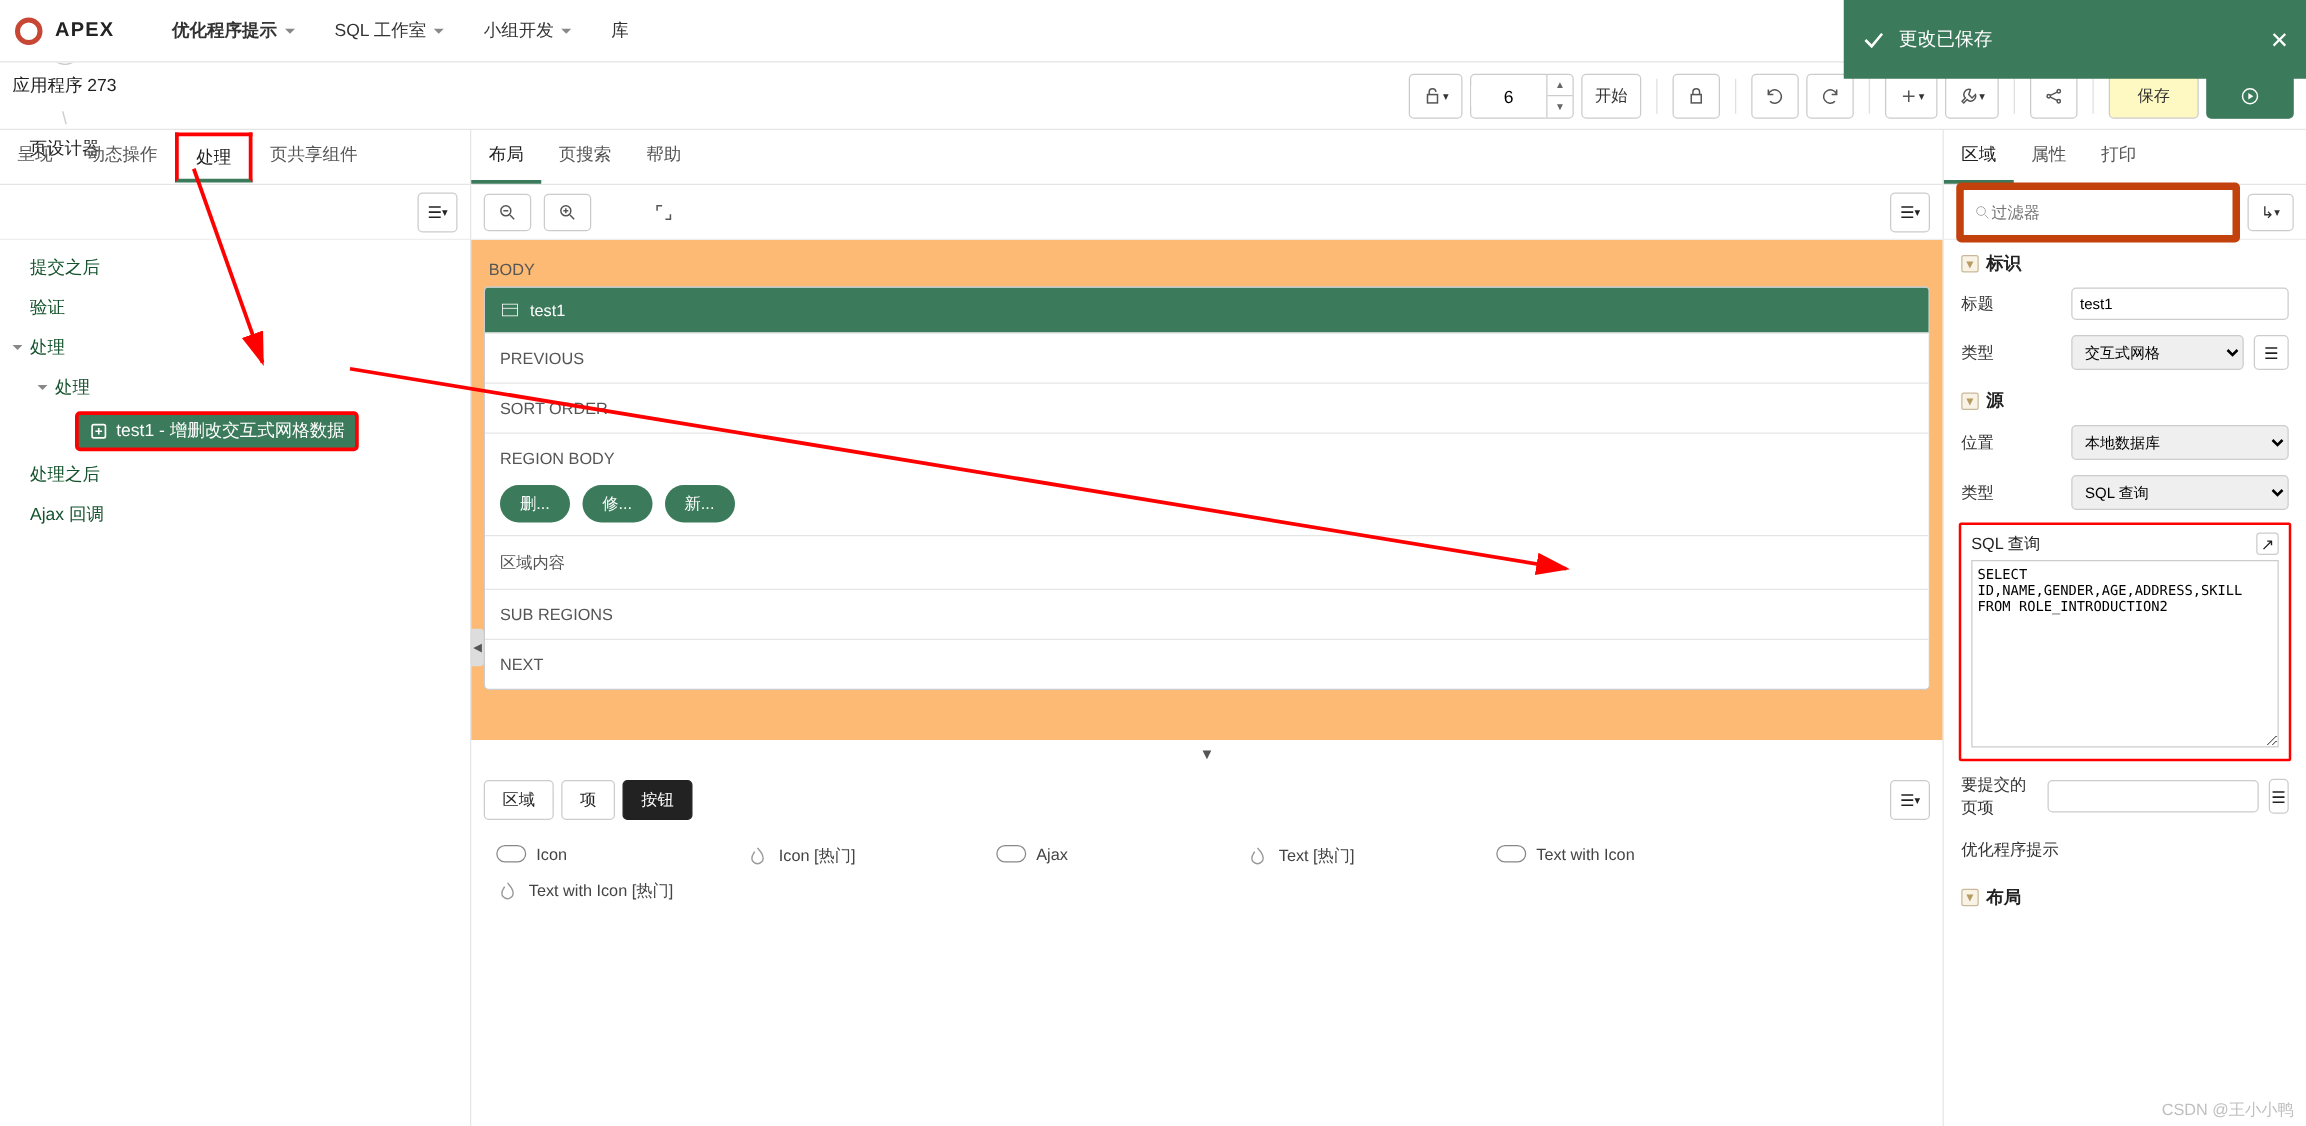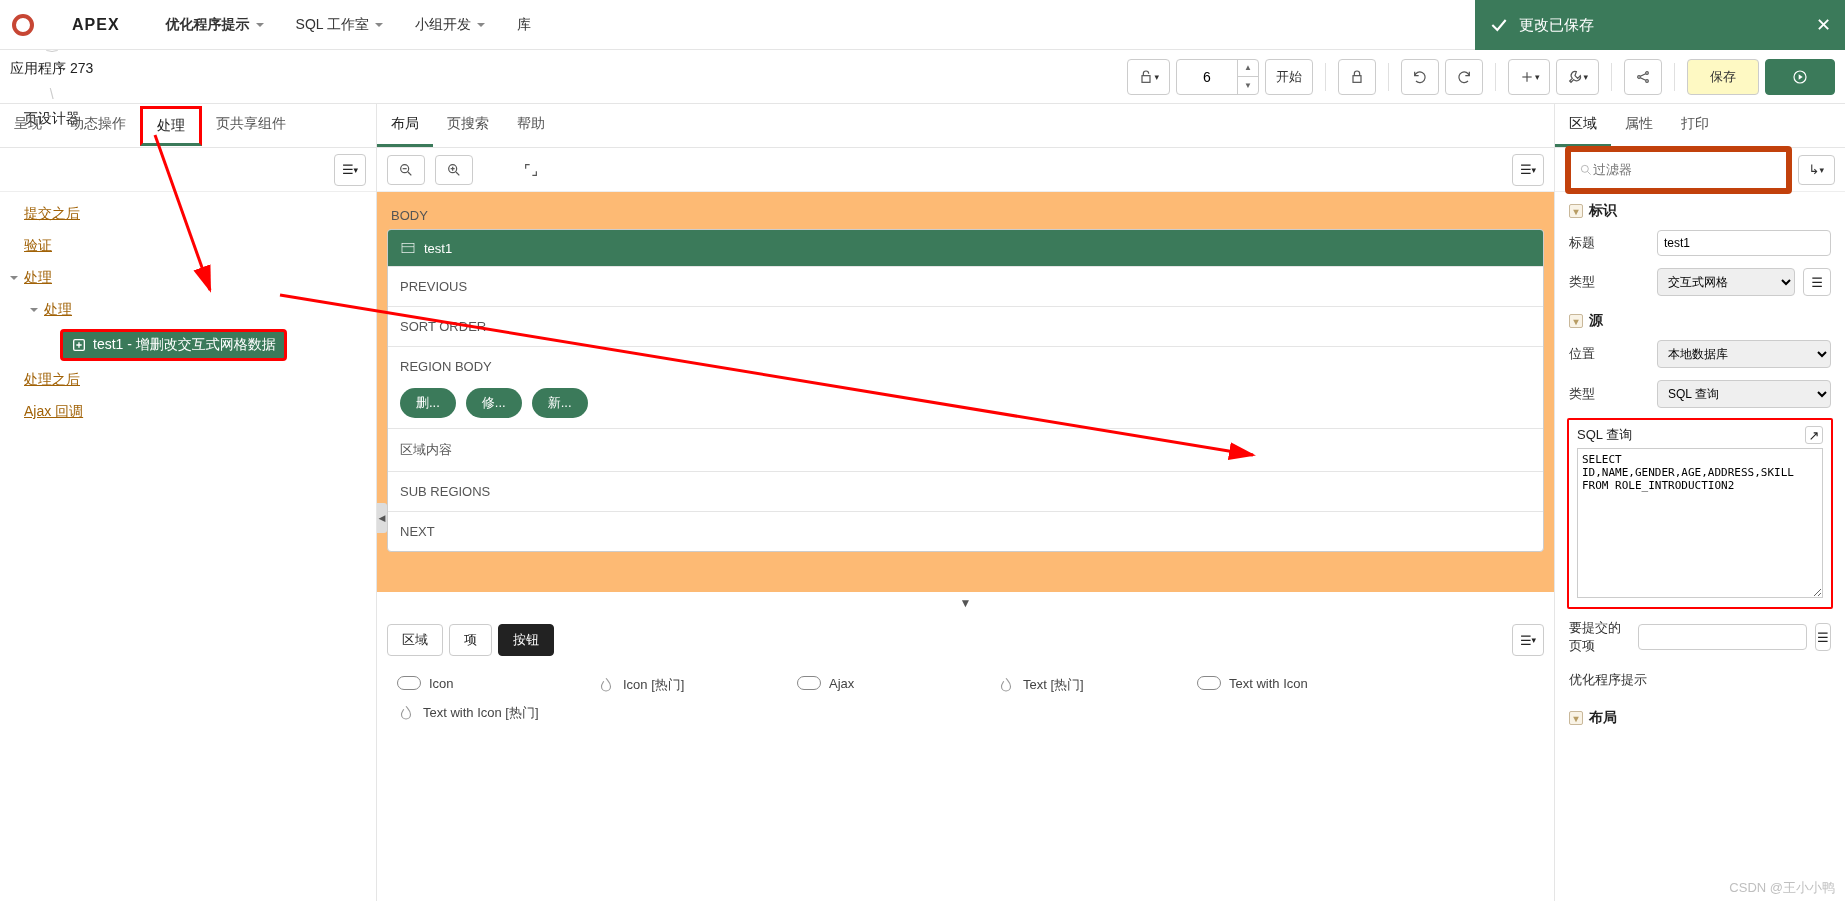--- a/index.html
+++ b/index.html
@@ -1,27 +1,27 @@
 <!DOCTYPE html>
 <html><head>
 <meta charset="utf-8">
 <style>
   * { box-sizing: border-box; margin: 0; padding: 0; }
   body { font-family: -apple-system, BlinkMacSystemFont, "Segoe UI", Arial, sans-serif; font-size: 13px; color: #222; background: #fff; overflow: hidden; }
   .top-header { height: 50px; background: #fff; border-bottom: 1px solid #e5e5e5; display: flex; align-items: center; padding: 0 12px; position: relative; }
   .logo-o { width: 22px; height: 22px; border: 4px solid #c74634; border-radius: 50%; margin-right: 10px; }
-  .logo-text { font-weight: 700; font-size: 16px; letter-spacing: 1px; margin-right: 30px; margin-left: 28px; }
+  .logo-text { font-weight: 700; font-size: 16px; letter-spacing: 1px; margin-right: 30px; }
   .top-nav-item { display: flex; align-items: center; height: 50px; padding: 0 16px; color: #333; cursor: pointer; font-size: 14px; }
   .top-nav-item.active { font-weight: 600; }
   .chev-down { border: 4px solid transparent; border-top-color: #888; margin-left: 6px; transform: translateY(2px); }
   .flex-spacer { flex: 1; }
   .search-box { width: 220px; height: 34px; border: 1px solid #ccc; border-radius: 4px; display: flex; align-items: center; padding: 0 8px; }
   .search-box svg { width: 14px; height: 14px; margin-right: 6px; stroke: #666; }
   .search-box input { border: none; outline: none; flex: 1; font-size: 13px; }
-  .notif-banner { position: absolute; top: 0; right: 0; width: 370px; height: 50px; background: #3b7a5a; color: #fff; display: flex; align-items: center; padding: 0 14px; font-size: 15px; }
+  .notif-banner { position: absolute; top: 0; right: 0; width: 370px; height: 63px; background: #3b7a5a; color: #fff; display: flex; align-items: center; padding: 0 14px; font-size: 15px; }
   .notif-banner svg { width: 20px; height: 20px; margin-right: 10px; stroke: #fff; fill: none; stroke-width: 2.5; }
   .notif-close { margin-left: auto; cursor: pointer; font-size: 18px; }
 
   .toolbar { height: 54px; border-bottom: 1px solid #e5e5e5; display: flex; align-items: center; padding: 0 10px; }
   .breadcrumb { display: flex; align-items: center; gap: 8px; font-size: 14px; flex-direction: column; }
   .bc-icon { width: 26px; height: 26px; border: 1px solid #ccc; border-radius: 50%; display: flex; align-items: center; justify-content: center; }
   .bc-icon svg { width: 12px; height: 12px; stroke: #555; fill: none; stroke-width: 2; }
   .bc-sep { color: #ccc; }
   .tb-group { display: flex; align-items: center; gap: 6px; }
   .tb-btn { height: 36px; min-width: 36px; border: 1px solid #ccc; background: #fff; border-radius: 4px; display: flex; align-items: center; justify-content: center; cursor: pointer; padding: 0 10px; font-size: 13px; color: #333; }
@@ -44,21 +44,21 @@
 
   .tabs { display: flex; border-bottom: 1px solid #e5e5e5; height: 44px; align-items: stretch; }
   .tab { padding: 0 14px; display: flex; align-items: center; font-size: 14px; color: #555; cursor: pointer; border-bottom: 3px solid transparent; }
   .tab.active { border-bottom-color: #3b7a5a; color: #222; font-weight: 500; }
   .tab.hl-red { border: 3px solid red; border-bottom: 3px solid #3b7a5a; height: 40px; margin-top: 2px; }
 
   .panel-toolbar { height: 44px; display: flex; align-items: center; padding: 0 10px; border-bottom: 1px solid #eee; gap: 10px; }
   .small-btn { width: 32px; height: 32px; border: 1px solid #ccc; border-radius: 4px; display: flex; align-items: center; justify-content: center; cursor: pointer; margin-left: auto; }
 
   .tree { padding: 6px 0; overflow: auto; font-size: 14px; }
-  .tree-item { padding: 7px 12px 7px 24px; color: #a16207; cursor: pointer; text-decoration: underline; }
+  .tree-item { padding: 7px 12px 7px 24px; color: #14532d; cursor: pointer; }
   .tree-item.caret { position: relative; }
   .tree-item.caret::before { content: ""; border: 4px solid transparent; border-top-color: #888; position: absolute; left: 10px; top: 14px; }
   .tree-sub { padding-left: 20px; }
   .tree-selected { display: inline-flex; align-items: center; background: #3b7a5a; color: #fff; border-radius: 4px; padding: 4px 8px; gap: 6px; border: 3px solid red; margin-left: 40px; }
   .tree-selected svg { width: 16px; height: 16px; stroke: #fff; fill: none; stroke-width: 2; }
 
   .layout-area { padding: 10px; background: #fdba74; overflow: auto; height: 400px; }
   .body-label { font-size: 13px; color: #555; padding: 6px 4px; }
   .region-card { background: #fff; border: 1px solid #ccc; border-radius: 4px; overflow: hidden; }
   .region-head { background: #3b7a5a; color: #fff; padding: 10px 12px; display: flex; align-items: center; gap: 8px; }

